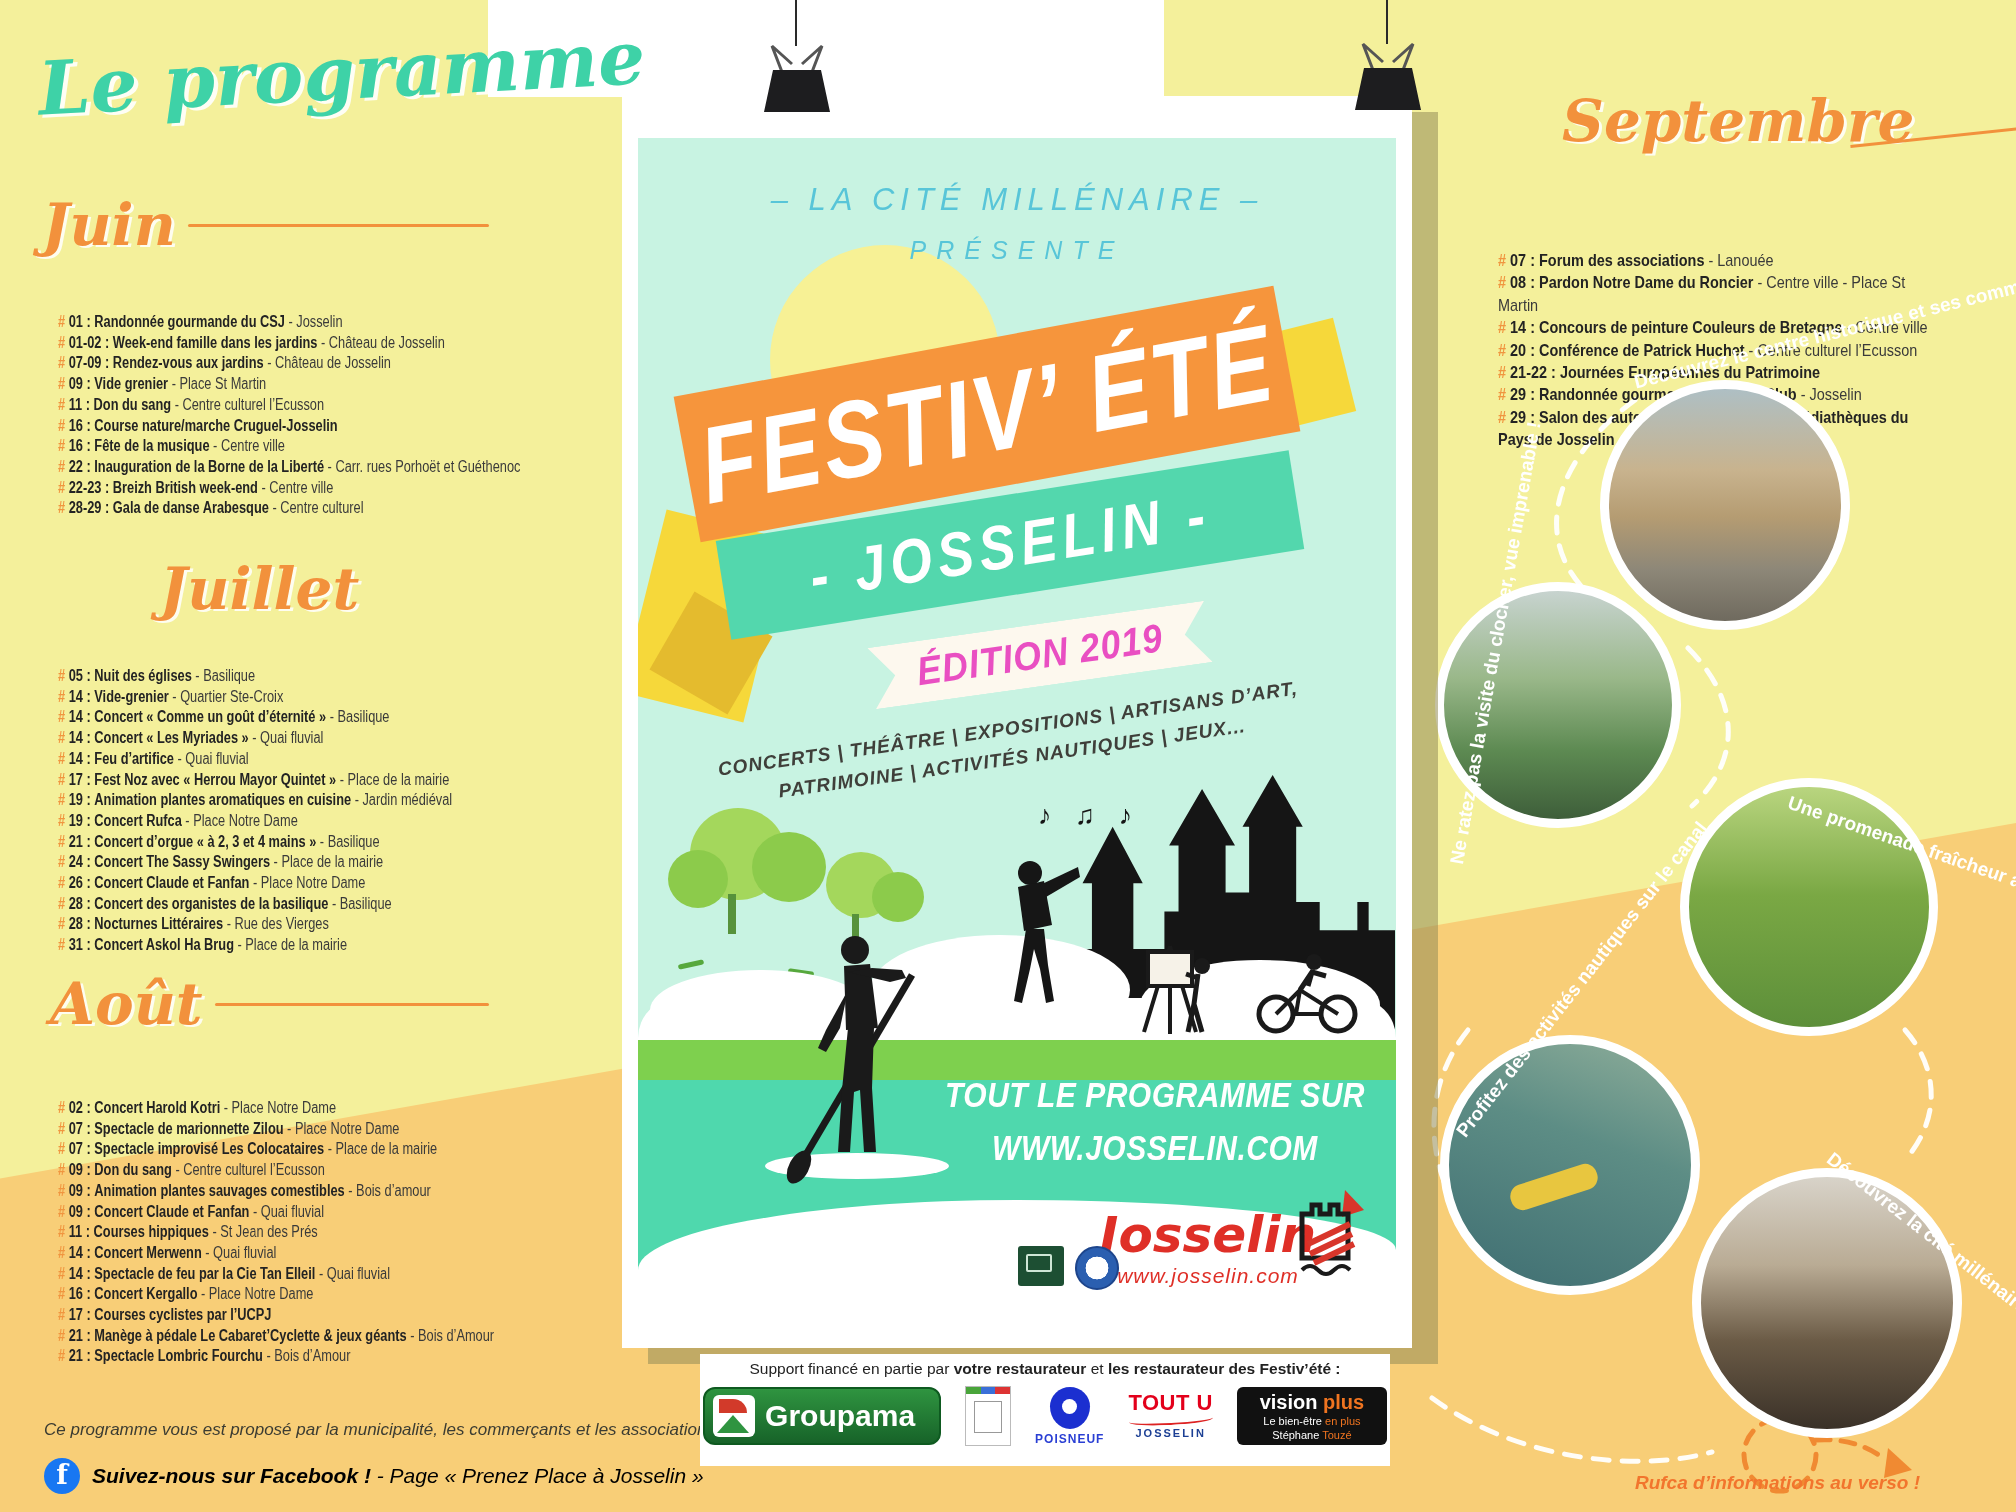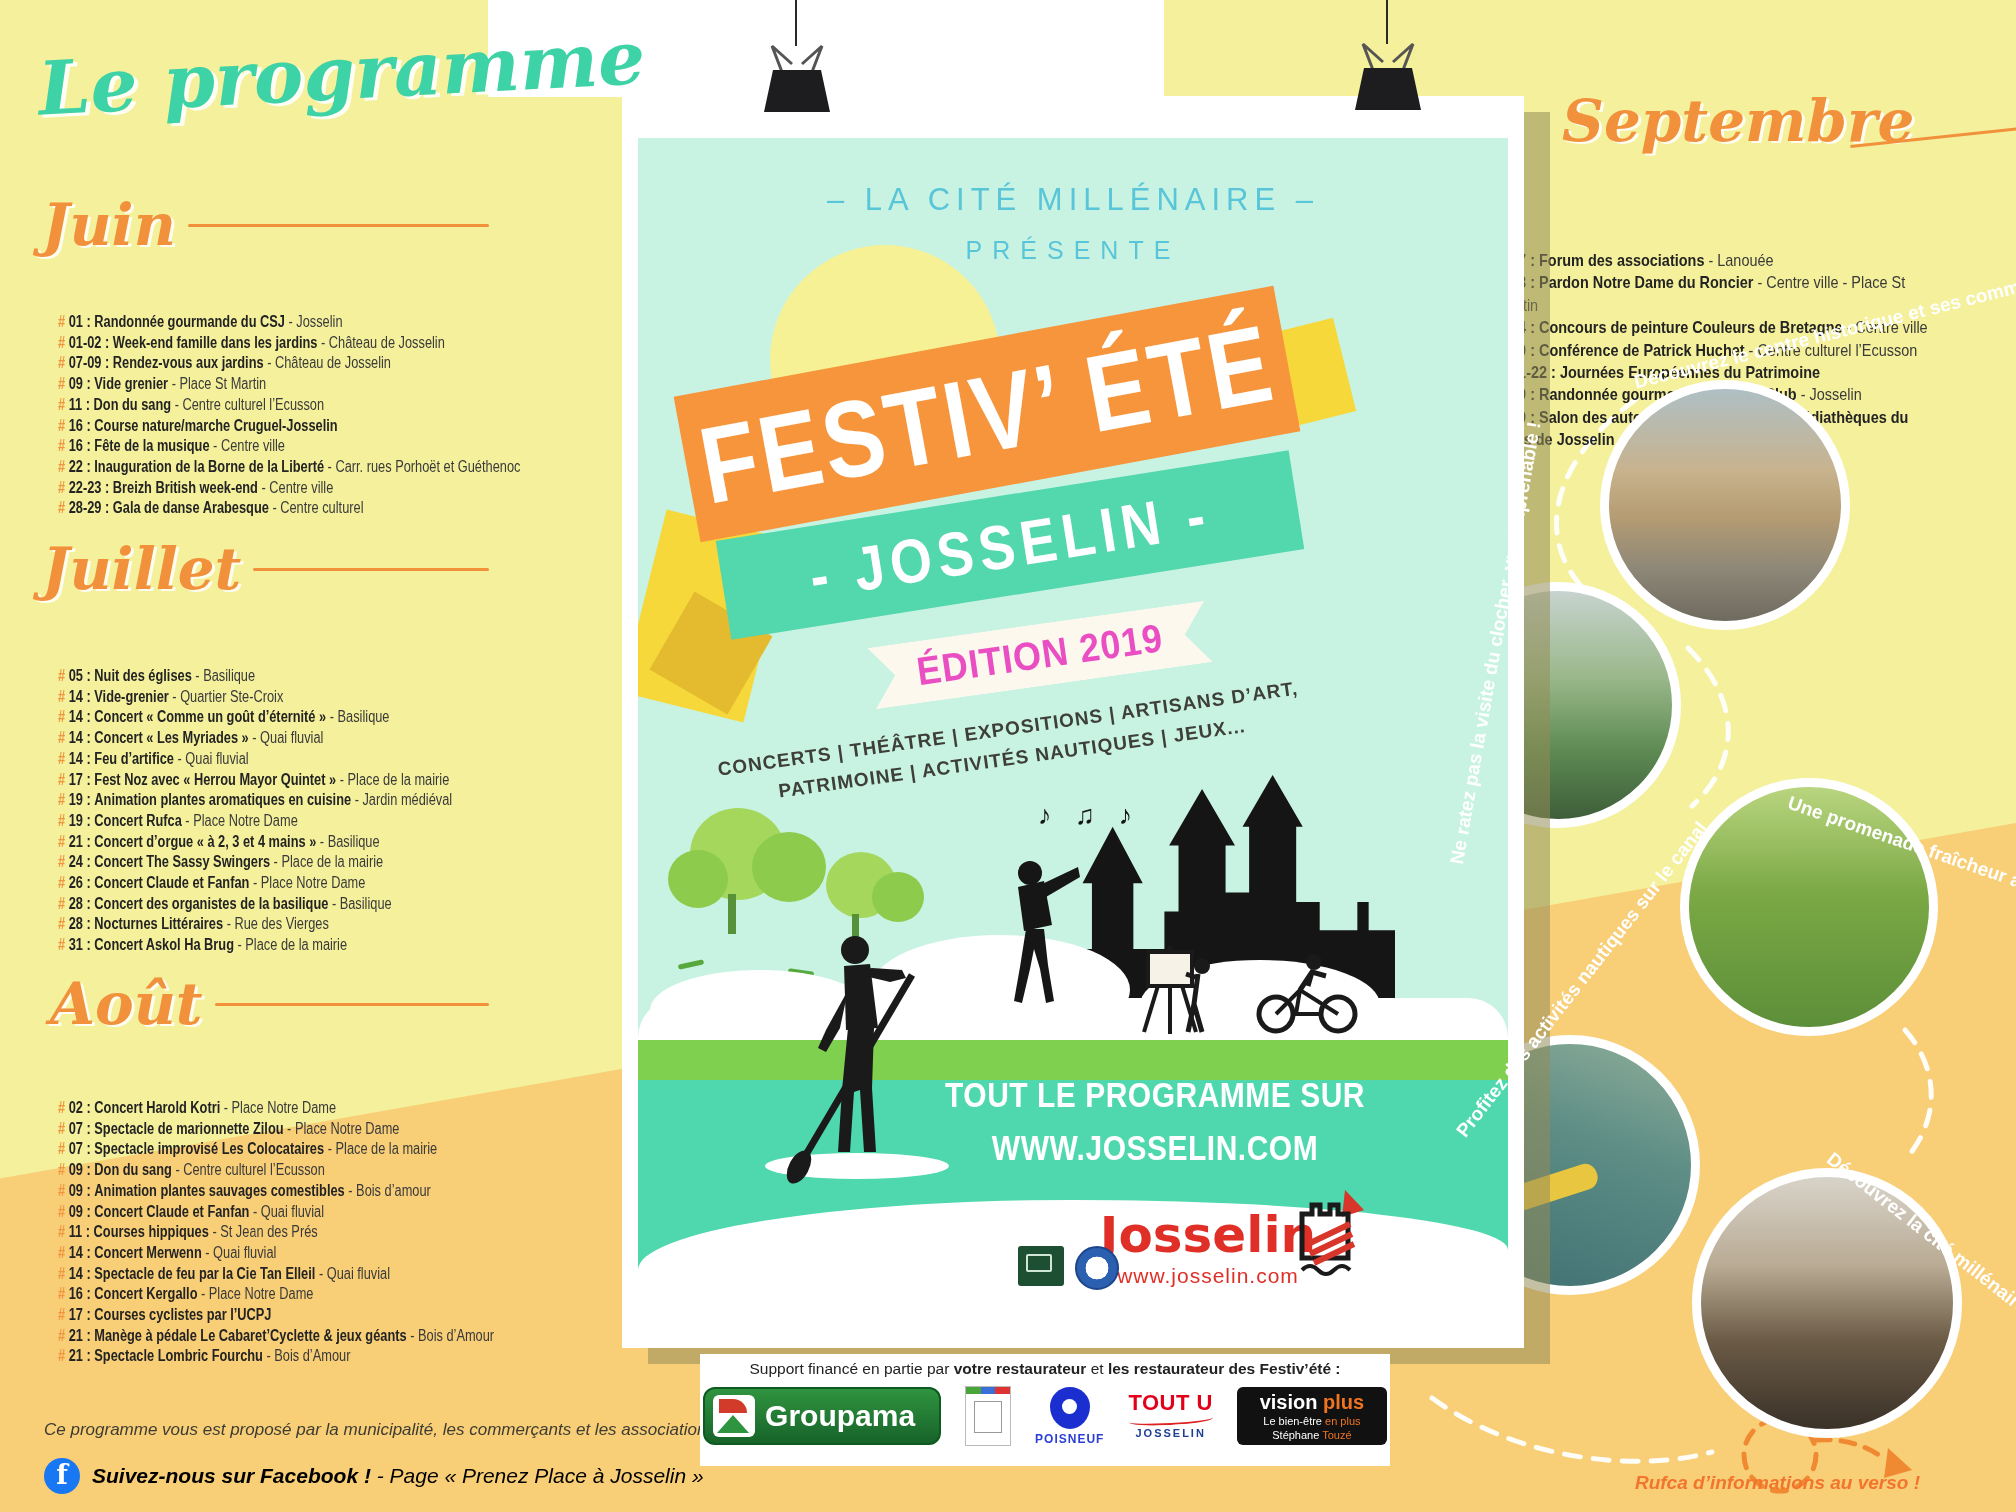--- a/index.html
+++ b/index.html
@@ -36,22 +36,22 @@
   
   #footer-note{position:absolute;left:44px;top:1420px;font-style:italic;font-size:17px;color:#3c3c32;z-index:2;}
   #fb-row{position:absolute;left:44px;top:1458px;display:flex;align-items:center;z-index:2;}
   #fb-icon{width:36px;height:36px;border-radius:50%;background:#1877f2;color:#fff;
            font-family:"DejaVu Serif",serif;font-weight:bold;font-size:27px;line-height:34px;
            text-align:center;margin-right:12px;}
   #fb-text{font-size:21px;font-style:italic;color:#000000;}
   #fb-text .b{font-weight:bold;}
 
   
-  #poster{position:absolute;left:622px;top:96px;width:902px;height:1252px;background:#ffffff;
-          box-shadow:26px 16px 0 rgba(148,140,88,0.55);z-index:3;}
+  #poster{position:absolute;left:622px;top:96px;width:790px;height:1252px;background:#ffffff;
+          box-shadow:26px 16px 0 rgba(148,140,88,0.55);z-index:3;font-style:italic;}
   #poster-inner{position:absolute;left:16px;right:16px;top:42px;bottom:16px;background:#c8f3e2;overflow:hidden;}
   .presenter{position:absolute;left:0;right:0;text-align:center;color:#58c5d8;z-index:2;}
   #presenter1{top:44px;font-size:31px;letter-spacing:6px;}
   #presenter2{top:98px;font-size:25px;letter-spacing:10px;}
   #sun{position:absolute;left:132px;top:107px;width:230px;height:230px;border-radius:50%;background:#f7f195;z-index:1;}
   .fold{position:absolute;background:#f6d83a;z-index:2;}
   #fold-left{left:4px;top:384px;width:126px;height:188px;transform:rotate(14deg);}
   #fold-left-dark{left:28px;top:470px;width:90px;height:90px;background:#e4bb2e;transform:rotate(30deg);z-index:2;position:absolute;}
   #fold-right{left:612px;top:190px;width:96px;height:96px;transform:rotate(-14deg);}
   #banner-teal{position:absolute;left:82px;top:357px;width:580px;height:100px;background:#53d7ad;
@@ -232,21 +232,21 @@
       </div>
 
       <div class="event">
         <span class="hash">#</span>
         <span class="date">28-29 :</span>
         <span class="etitle">Gala de danse Arabesque</span>
         <span class="eloc">- Centre culturel</span>
       </div>
     </div>
 
-  <div class="month-head" style="left:42px;top:540px;width:447px;">
+  <div class="month-head" style="left:42px;top:560px;width:447px;flex-direction:column;">
     <span class="script">Juillet</span>
     <span class="rule"></span>
   </div>
   <div class="event-list cond" style="left:58px;top:666px;">
 
       <div class="event">
         <span class="hash">#</span>
         <span class="date">05 :</span>
         <span class="etitle">Nuit des églises</span>
         <span class="eloc">- Basilique</span>

